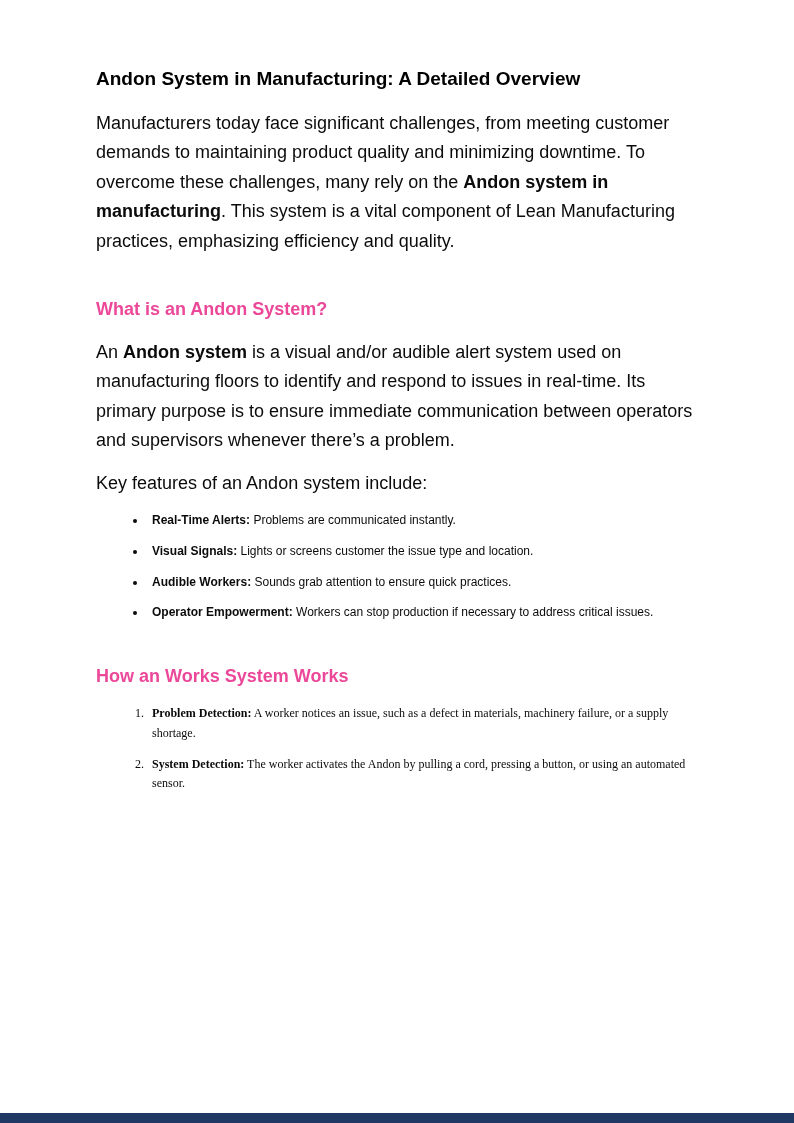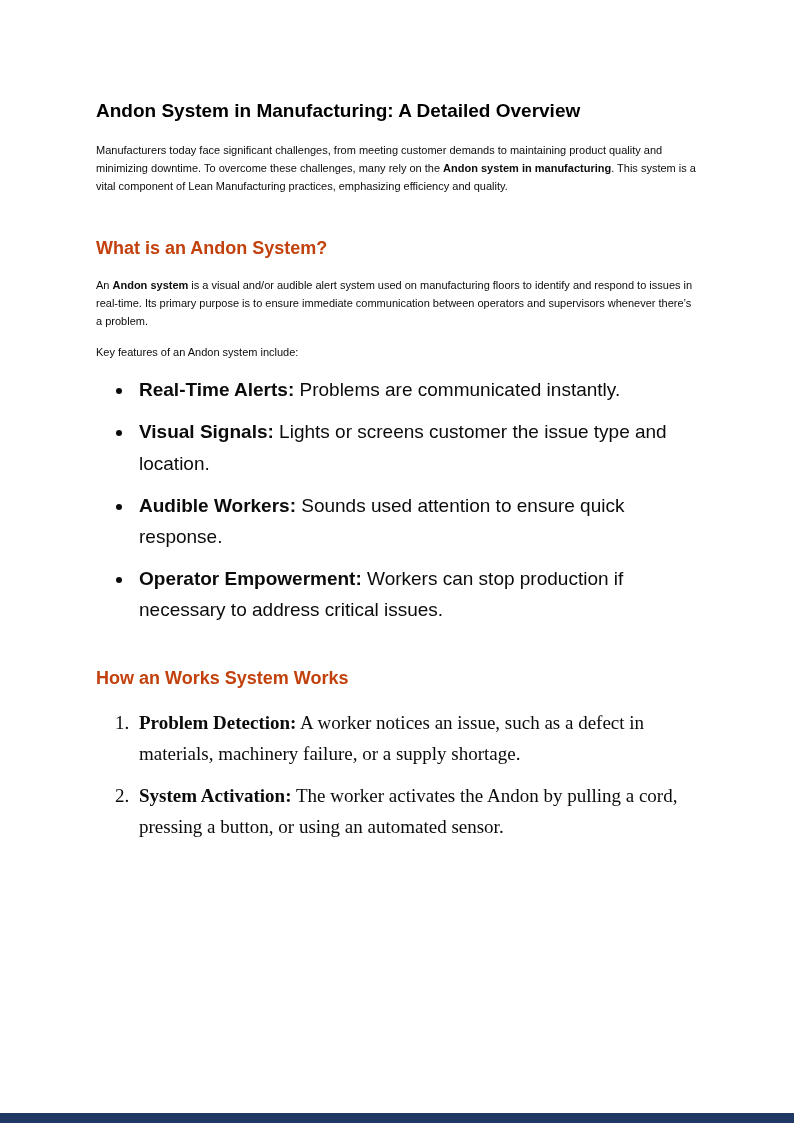--- a/index.html
+++ b/index.html
@@ -7,57 +7,57 @@
     width: 794px;
     height: 1123px;
     background: #ffffff;
     font-family: "Liberation Sans", sans-serif;
     color: #0b0b0b;
     position: relative;
     overflow: hidden;
   }
   .page { position: absolute; inset: 0; }
   .content {
-    padding: 99px 96px 0 96px;
+    padding: 67px 96px 0 96px;
     width: 602px;
   }
   h1.doc-title {
     font-size: 19px;
     line-height: 1.3;
     font-weight: 700;
     color: #000000;
     margin: 0 0 17px 0;
   }
   h2.section-heading {
     font-size: 18px;
     line-height: 1.3;
     font-weight: 700;
-    color: #c2410c;
+    color: #ec4899;
     margin: 42px 0 16px 0;
   }
   p.body-text {
-    font-size: 11px;
+    font-size: 18px;
     line-height: 1.64;
     margin: 12px 0 13px 0;
   }
   strong { font-weight: 700; }
   ul.bullet-list {
     list-style: disc;
     margin: 5px 0 14px 0;
     padding: 0 0 0 33px;
   }
   ol.step-list {
     margin: 5px 0 14px 0;
     padding: 0 0 0 33px;
     font-family: Liberation Serif, serif;
   }
   li.list-item {
-    font-size: 19px;
+    font-size: 12px;
     line-height: 1.64;
-    margin: 0 0 11px 5px;
+    margin: 0 0 11px 18px;
     padding-left: 5px;
   }
   .bottom-bar {
     position: absolute;
     left: 0;
     bottom: 0;
     width: 794px;
     height: 10px;
     background: #1f3864;
   }
@@ -75,28 +75,28 @@
     <h2 class="section-heading">What is an Andon System?</h2>
 
     <p class="body-text"><span>An </span><strong>Andon system</strong><span> is a visual and/or audible alert system used on manufacturing floors to identify and respond to issues in real-time. Its primary purpose is to ensure immediate communication between operators and supervisors whenever there’s a problem.</span></p>
 
 
     <p class="body-text">Key features of an Andon system include:</p>
 
     <ul class="bullet-list">
       <li class="list-item"><strong>Real-Time Alerts:</strong> <span>Problems are communicated instantly.</span></li>
       <li class="list-item"><strong>Visual Signals:</strong> <span>Lights or screens customer the issue type and location.</span></li>
-      <li class="list-item"><strong>Audible Workers:</strong> <span>Sounds used attention to ensure quick response.</span></li>
+      <li class="list-item"><strong>Audible Workers:</strong> <span>Sounds grab attention to ensure quick practices.</span></li>
       <li class="list-item"><strong>Operator Empowerment:</strong> <span>Workers can stop production if necessary to address critical issues.</span></li>
     </ul>
 
     <h2 class="section-heading">How an Works System Works</h2>
 
 
     <ol class="step-list">
       <li class="list-item"><strong>Problem Detection:</strong> <span>A worker notices an issue, such as a defect in materials, machinery failure, or a supply shortage.</span></li>
-      <li class="list-item"><strong>System Activation:</strong> <span>The worker activates the Andon by pulling a cord, pressing a button, or using an automated sensor.</span></li>
+      <li class="list-item"><strong>System Detection:</strong> <span>The worker activates the Andon by pulling a cord, pressing a button, or using an automated sensor.</span></li>
     </ol>
 
   </div>
 
   <div class="bottom-bar" style="background: rgb(31, 56, 100);"></div>
 </div>
 
 </body></html>

